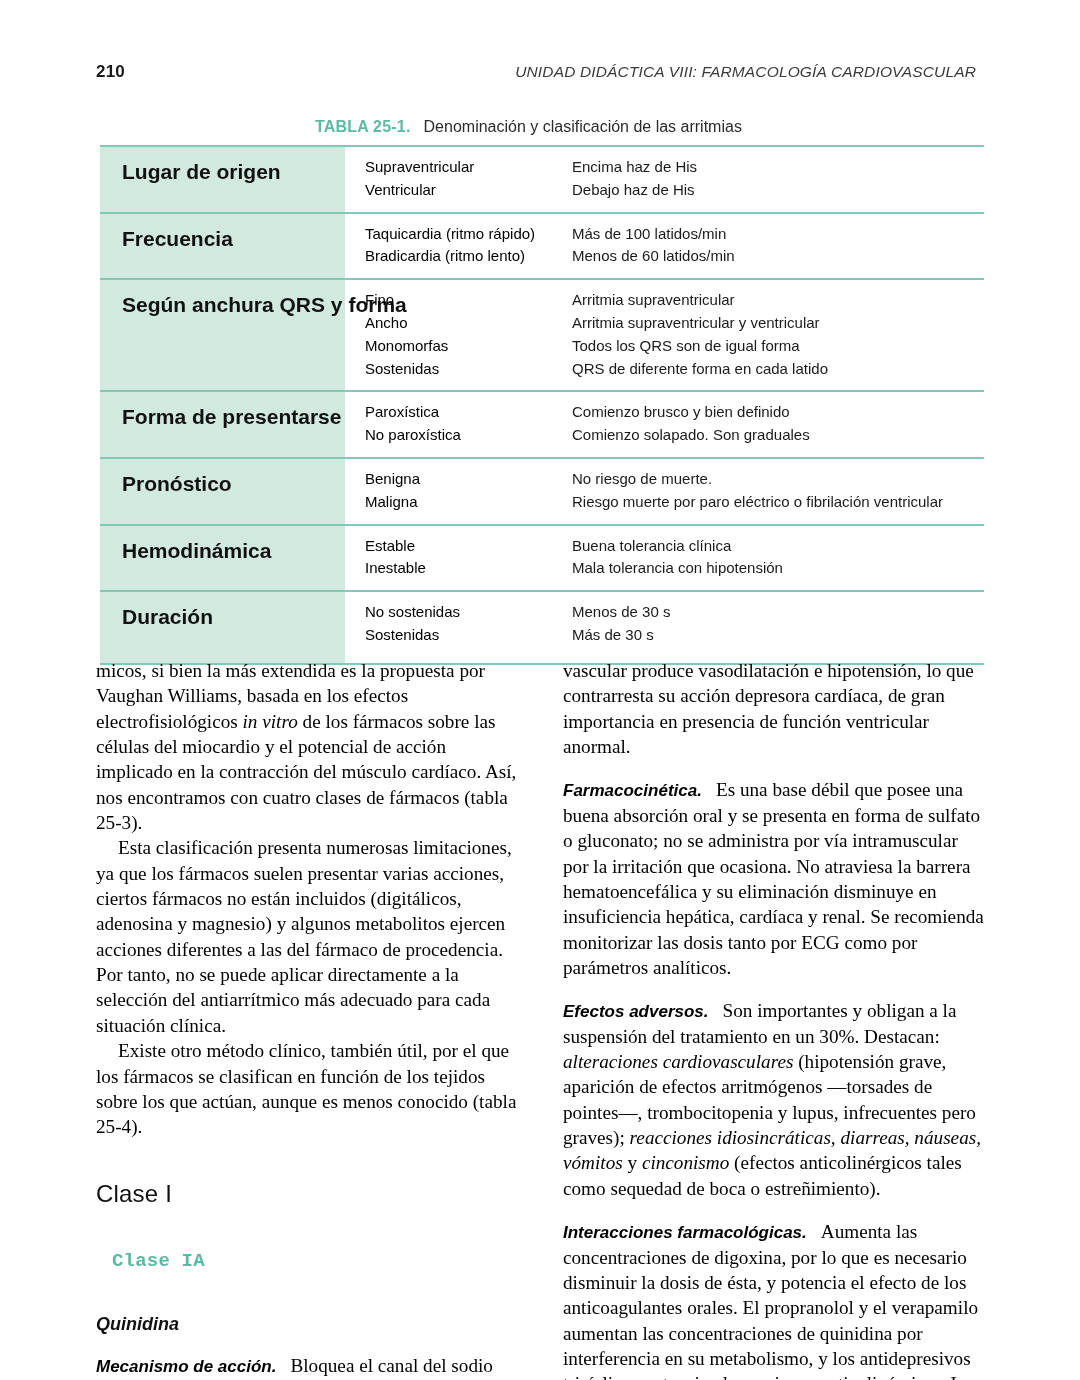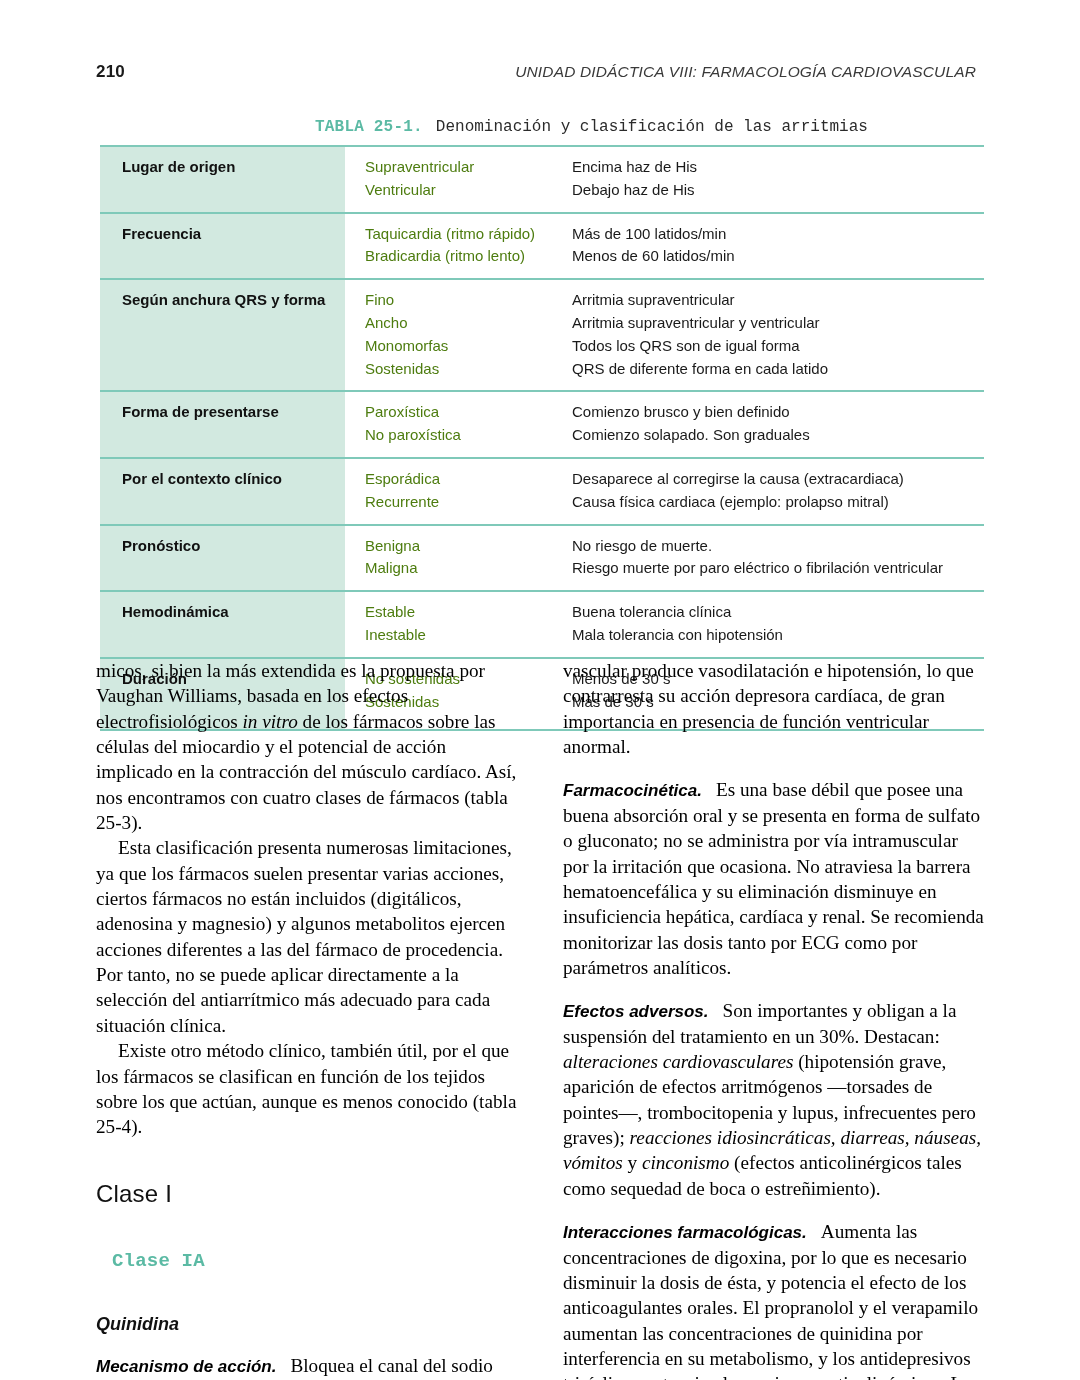--- a/index.html
+++ b/index.html
@@ -55,21 +55,21 @@
 
   
   .table-wrap {
     position: absolute;
     left: 100px;
     top: 118px;
     width: 884px;
   }
   .table-caption {
     padding-left: 215px;
-    font-family: Liberation Mono, monospace;
+    font-family: Liberation Sans, sans-serif;
     font-size: 16px;
     color: #2b2b2b;
     white-space: nowrap;
     margin-bottom: 9px;
   }
   .table-caption .tbl-num {
     font-weight: bold;
     color: #5bbaa4;
     letter-spacing: 0.2px;
   }
@@ -88,30 +88,30 @@
     padding: 9px 0 10px 0;
   }
   table.arr tr.row:first-child > td {
     border-top: 2px solid #7fc9b9;
   }
   td.c-label {
     width: 245px;
     background: #d2e9e0;
     font-family: "Liberation Sans", "DejaVu Sans", sans-serif;
     font-weight: bold;
-    font-size: 15px;
+    font-size: 21px;
     color: #111;
     padding-left: 22px !important;
     box-sizing: border-box;
   }
   td.c-mid {
     width: 215px;
     font-family: "Liberation Sans", "DejaVu Sans", sans-serif;
     font-size: 15px;
-    color: #4d7c0f;
+    color: #000000;
     padding-left: 20px !important;
     box-sizing: border-box;
     margin-top: 44px;
   }
   td.c-desc {
     font-family: "Liberation Sans", "DejaVu Sans", sans-serif;
     font-size: 15px;
     color: #1a1a1a;
     padding-left: 12px !important;
     box-sizing: border-box;
@@ -273,33 +273,20 @@
           <td class="c-mid">
             <div class="cellline">Paroxística</div>
             <div class="cellline">No paroxística</div>
           </td>
           <td class="c-desc">
             <div class="cellline">Comienzo brusco y bien definido</div>
             <div class="cellline">Comienzo solapado. Son graduales</div>
           </td>
         </tr>
 
-        <tr class="row">
-          <td class="c-label">
-            <div class="cellline">Por el contexto clínico</div>
-          </td>
-          <td class="c-mid">
-            <div class="cellline">Esporádica</div>
-            <div class="cellline">Recurrente</div>
-          </td>
-          <td class="c-desc">
-            <div class="cellline">Desaparece al corregirse la causa (extracardiaca)</div>
-            <div class="cellline">Causa física cardiaca (ejemplo: prolapso mitral)</div>
-          </td>
-        </tr>
 
         <tr class="row">
           <td class="c-label">
             <div class="cellline">Pronóstico</div>
           </td>
           <td class="c-mid">
             <div class="cellline">Benigna</div>
             <div class="cellline">Maligna</div>
           </td>
           <td class="c-desc">

